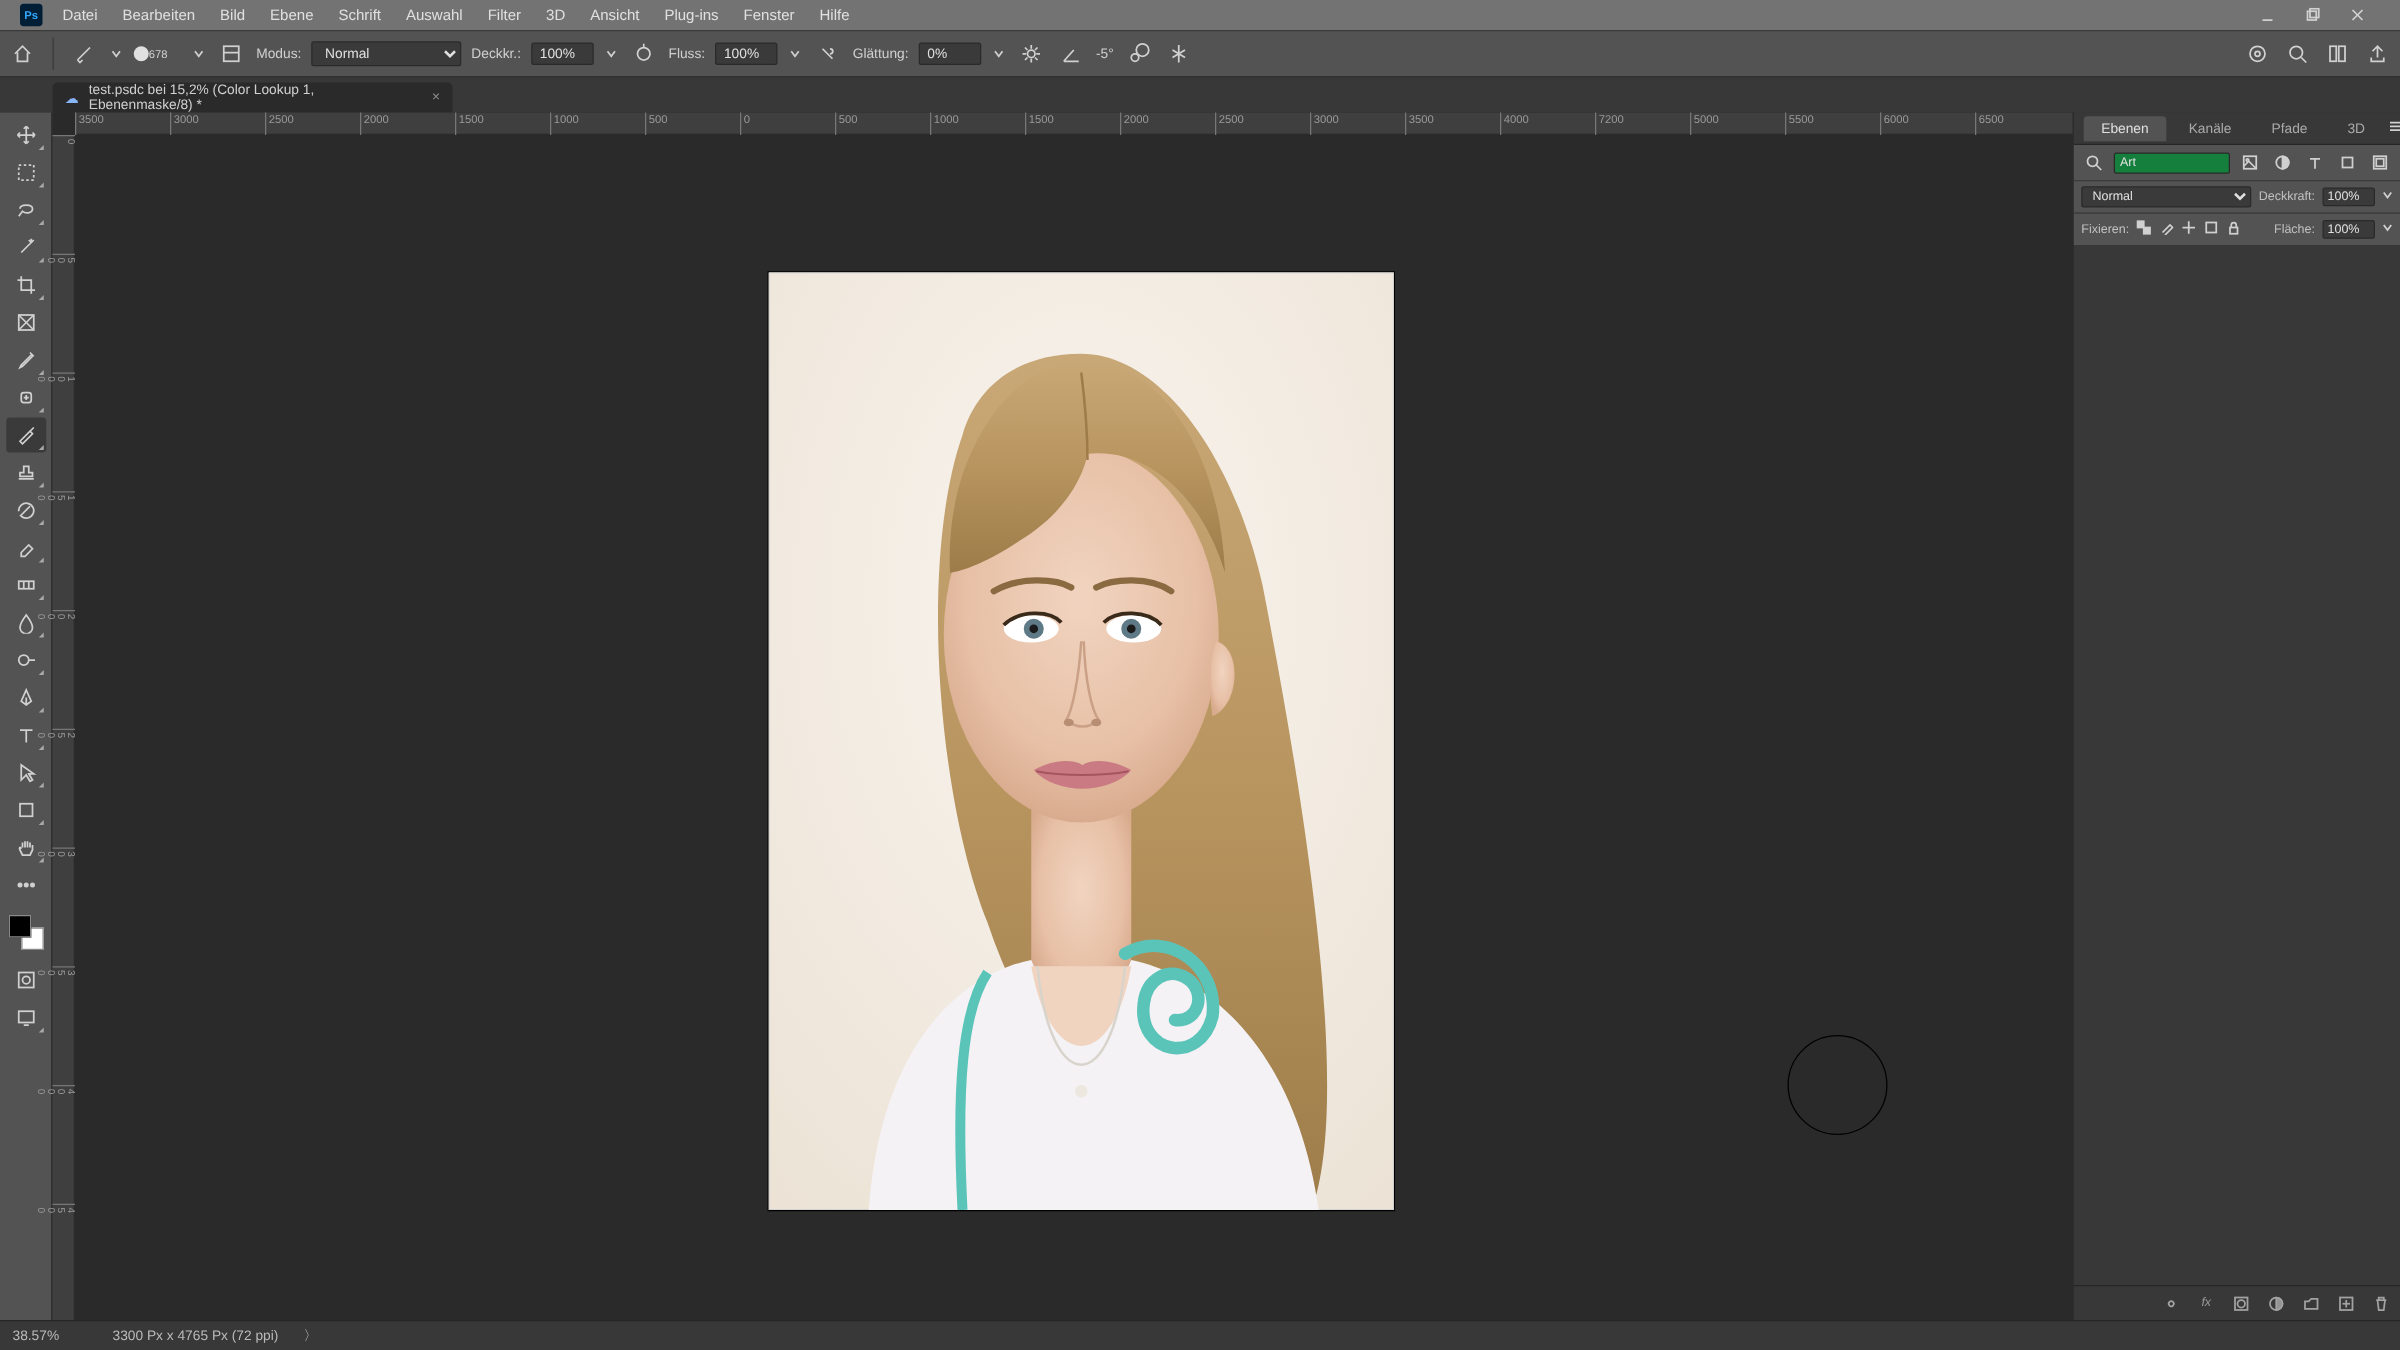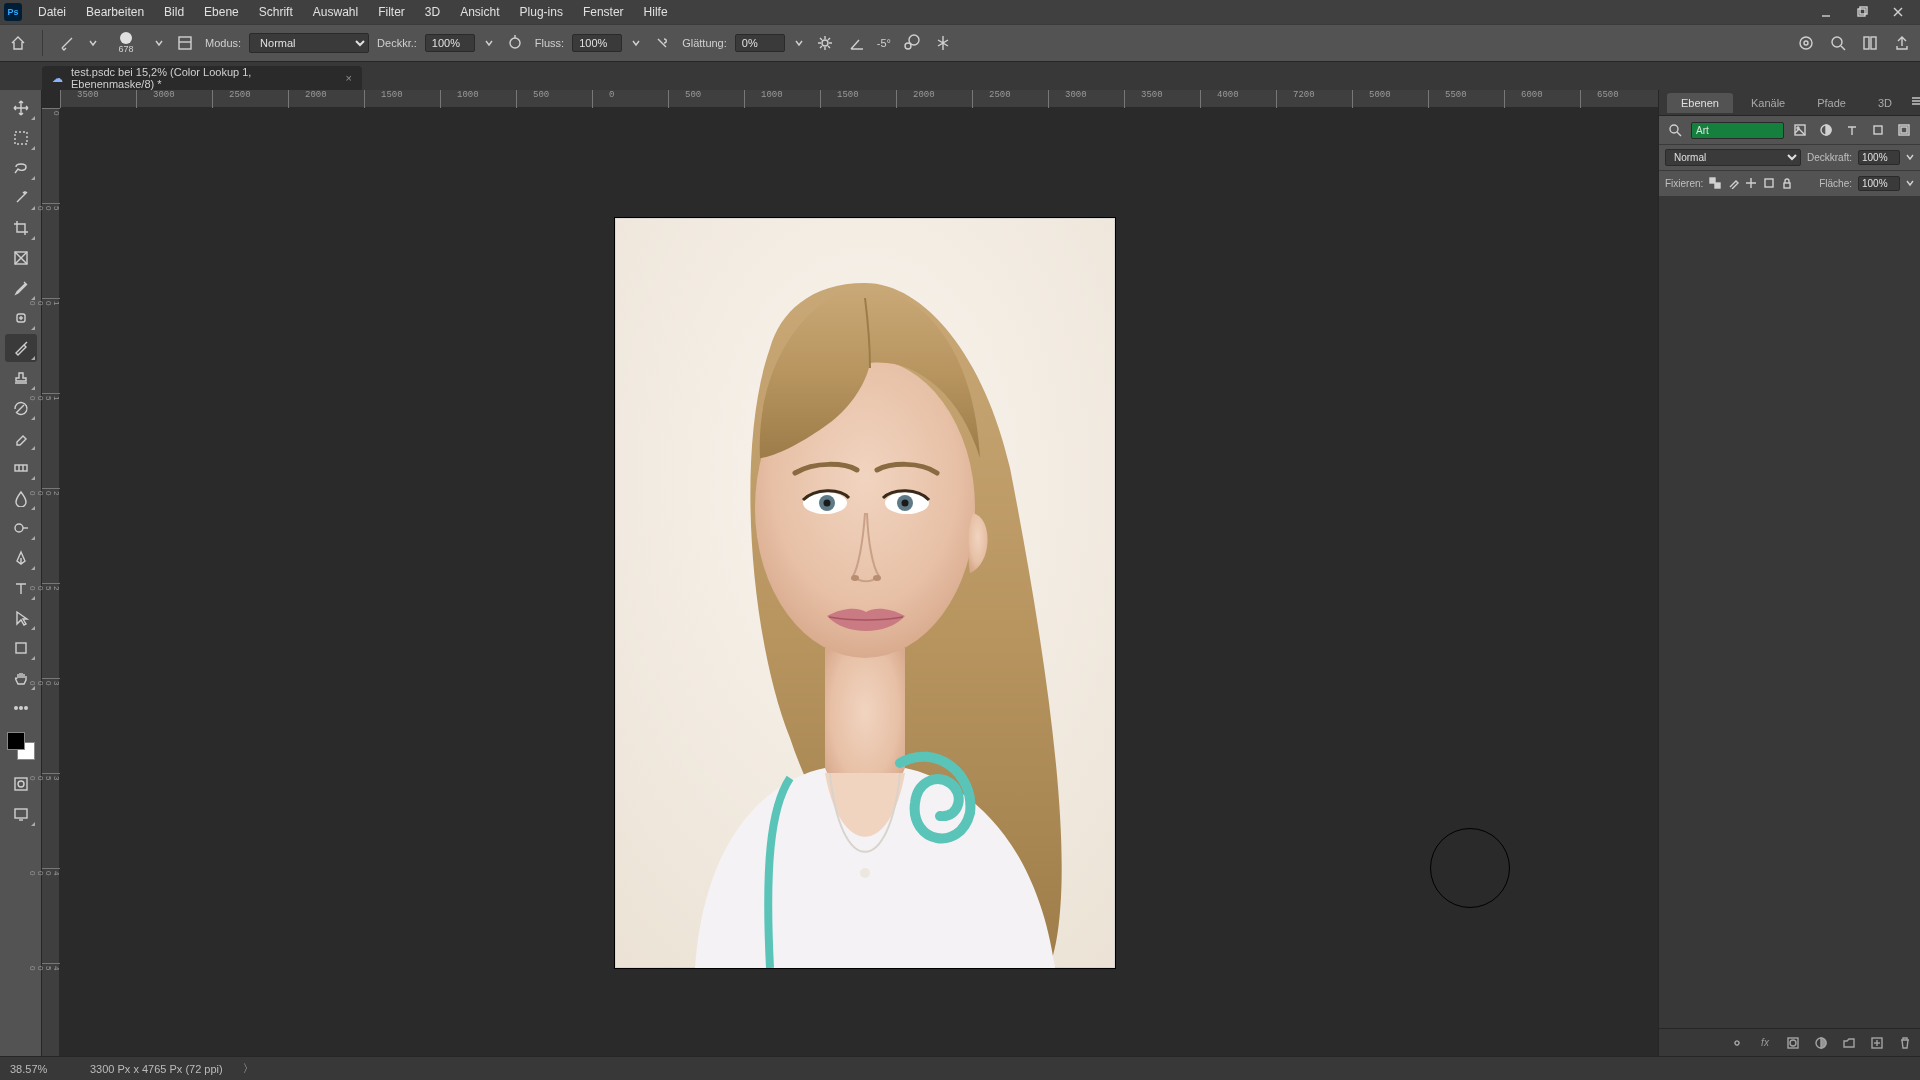--- a/index.html
+++ b/index.html
@@ -1,32 +1,32 @@
 <!DOCTYPE html>
 <html><head>
 <meta charset="utf-8">
 <style>
 * { margin: 0; padding: 0; box-sizing: border-box; font-family: "Segoe UI", Tahoma, sans-serif; }
 html, body { width: 1920px; height: 1080px; overflow: hidden; background: #2a2a2a; color: #c0c0c0; font-size: 12px; user-select: none; }
 
 
-.menubar { height: 24px; background: #404040; display: flex; align-items: center; padding: 0 4px; }
+.menubar { height: 24px; background: #737373; display: flex; align-items: center; padding: 0 16px; }
 .menubar .logo { width: 18px; height: 18px; background: #001e36; border-radius: 3px; margin-right: 6px; display:flex;align-items:center;justify-content:center;font-size:9px;font-weight:bold;color:#31a8ff;}
 .menubar .menu-item { padding: 0 10px; line-height: 24px; cursor: default; color:#e0e0e0;}
 .menubar .win-controls { margin-left: auto; display: flex; }
 .menubar .win-btn { width: 36px; height: 24px; display:flex;align-items:center;justify-content:center; cursor:pointer;}
 
 
 .optionsbar { height: 38px; background: #535353; border-top:1px solid #3a3a3a; border-bottom:1px solid #262626; display:flex; align-items:center; padding:0 6px; gap:8px;}
 .optionsbar .sep { width:1px; height:26px; background:#3a3a3a; margin:0 4px;}
 .opt-icon { width:24px;height:24px;display:flex;align-items:center;justify-content:center;border-radius:3px;cursor:pointer;}
 .opt-label{font-size:11px;color:#d0d0d0;}
 .opt-input{background:#3a3a3a;border:1px solid #2a2a2a;color:#e0e0e0;font-size:11px;padding:2px 6px;width:50px;border-radius:2px;}
 .opt-select{background:#3a3a3a;border:1px solid #2a2a2a;color:#e0e0e0;font-size:11px;padding:2px 6px;width:120px;border-radius:2px;}
-.brush-prev{width:38px;display:flex;flex-direction:column;align-items:center;}
+.brush-prev{width:38px;display:flex;flex-direction:row;align-items:center;}
 .brush-prev .circ{width:12px;height:12px;background:#e0e0e0;border-radius:50%;}
 .brush-prev .sz{font-size:9px;color:#d0d0d0;}
 .chev{width:12px;display:flex;align-items:center;justify-content:center;cursor:pointer;}
 .optionsbar .right-icons{margin-left:auto;display:flex;gap:8px;}
 
 
 .tabbar { height: 28px; background: #383838; display:flex; align-items:flex-end; padding-left:42px;}
 .doc-tab { background:#2a2a2a; height:24px; display:flex; align-items:center; padding:0 10px; font-size:11px; color:#d0d0d0; border-top-left-radius:4px;border-top-right-radius:4px; gap:8px; max-width:320px;}
 .doc-tab .close{cursor:pointer;opacity:.6;}
 .doc-tab .cloud{color:#8ab4f8;}
@@ -37,21 +37,21 @@
 .tool { width:32px; height:28px; display:flex;align-items:center;justify-content:center;border-radius:3px;cursor:pointer;position:relative;}
 .tool.active{background:#3a3a3a;}
 .tool .tri{position:absolute;bottom:2px;right:2px;width:0;height:0;border-left:4px solid transparent;border-bottom:4px solid #aaa;}
 .color-swatch{width:28px;height:28px;position:relative;margin-top:8px;}
 .color-swatch .fg{width:18px;height:18px;background:#000;border:1px solid #888;position:absolute;top:0;left:0;z-index:2;}
 .color-swatch .bg{width:18px;height:18px;background:#fff;border:1px solid #888;position:absolute;bottom:0;right:0;z-index:1;}
 
 
 .canvas-wrap{flex:1;display:flex;flex-direction:column;background:#2a2a2a;position:relative; min-width: 0;}
 .ruler-h{height:18px;background:#3f3f3f;display:flex;font-size:9px;color:#999;position:relative;border-bottom:1px solid #2a2a2a; margin-left:18px;}
-.ruler-h .tick{flex:0 0 auto; position:absolute; top:0; height:18px; border-left:1px solid #777; padding-left:16px;font-family:Liberation Mono, monospace;}
+.ruler-h .tick{flex:0 0 auto; position:absolute; top:0; height:18px; border-left:1px solid #777; padding-left:2px;}
 .ruler-v{width:18px;background:#3f3f3f;position:absolute;left:0;top:18px;bottom:0;border-right:1px solid #2a2a2a;}
 .ruler-v .tick{position:absolute;left:0;width:18px;border-top:1px solid #777;font-size:9px;color:#999;padding-top:2px;writing-mode:vertical-rl;text-orientation:mixed;height:40px;}
 .viewport{flex:1;position:relative;overflow:hidden;background:#2a2a2a;margin-left:18px;}
 .document-image{position:absolute;left:555px;top:110px;width:500px;height:750px;background:#f4efe9;box-shadow:0 0 0 1px #000;}
 .document-image svg{width:100%;height:100%;display:block;}
 .brush-cursor{position:absolute;width:80px;height:80px;border:1px solid #000;border-radius:50%;left:1370px;top:720px;pointer-events:none;}
 
 
 .rightcol{width:262px;background:#383838;border-left:1px solid #262626;display:flex;flex-direction:column;}
 .panel-tabs{height:26px;background:#383838;display:flex;align-items:center;padding:0 8px;gap:4px;border-bottom:1px solid #262626;}

